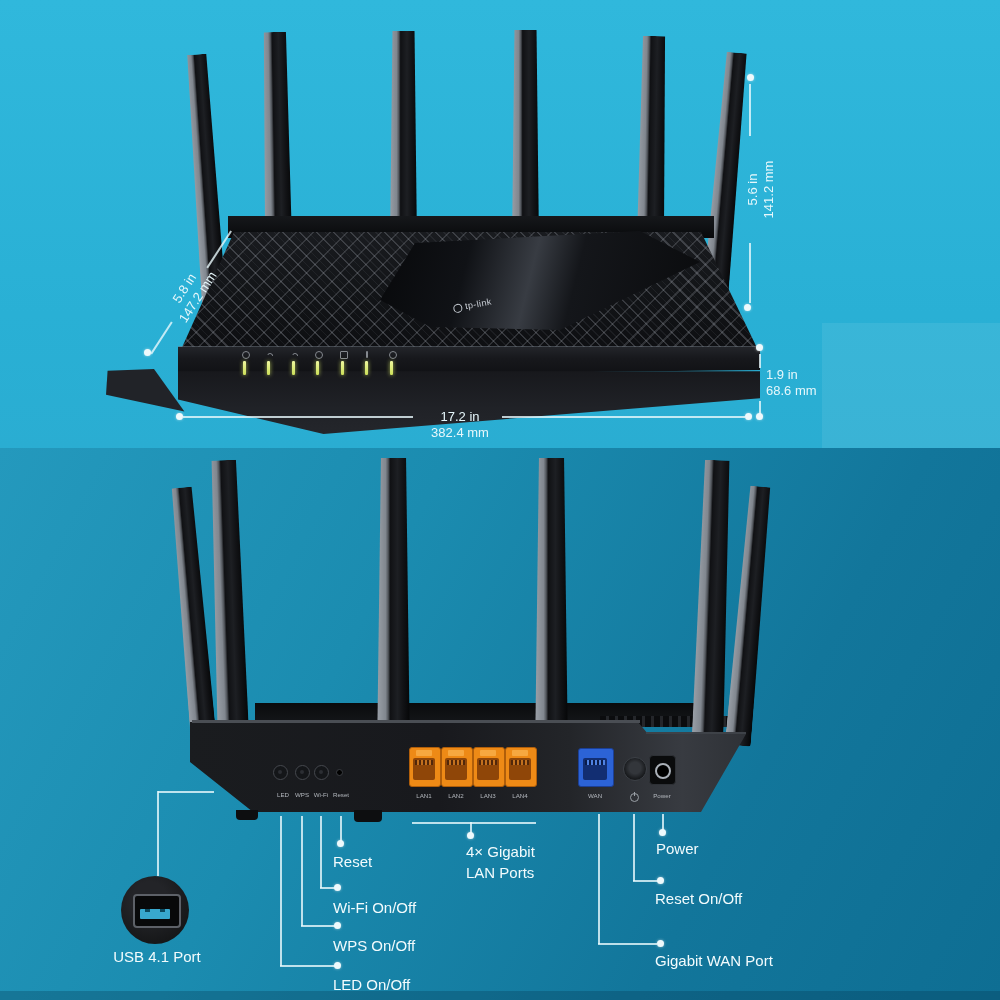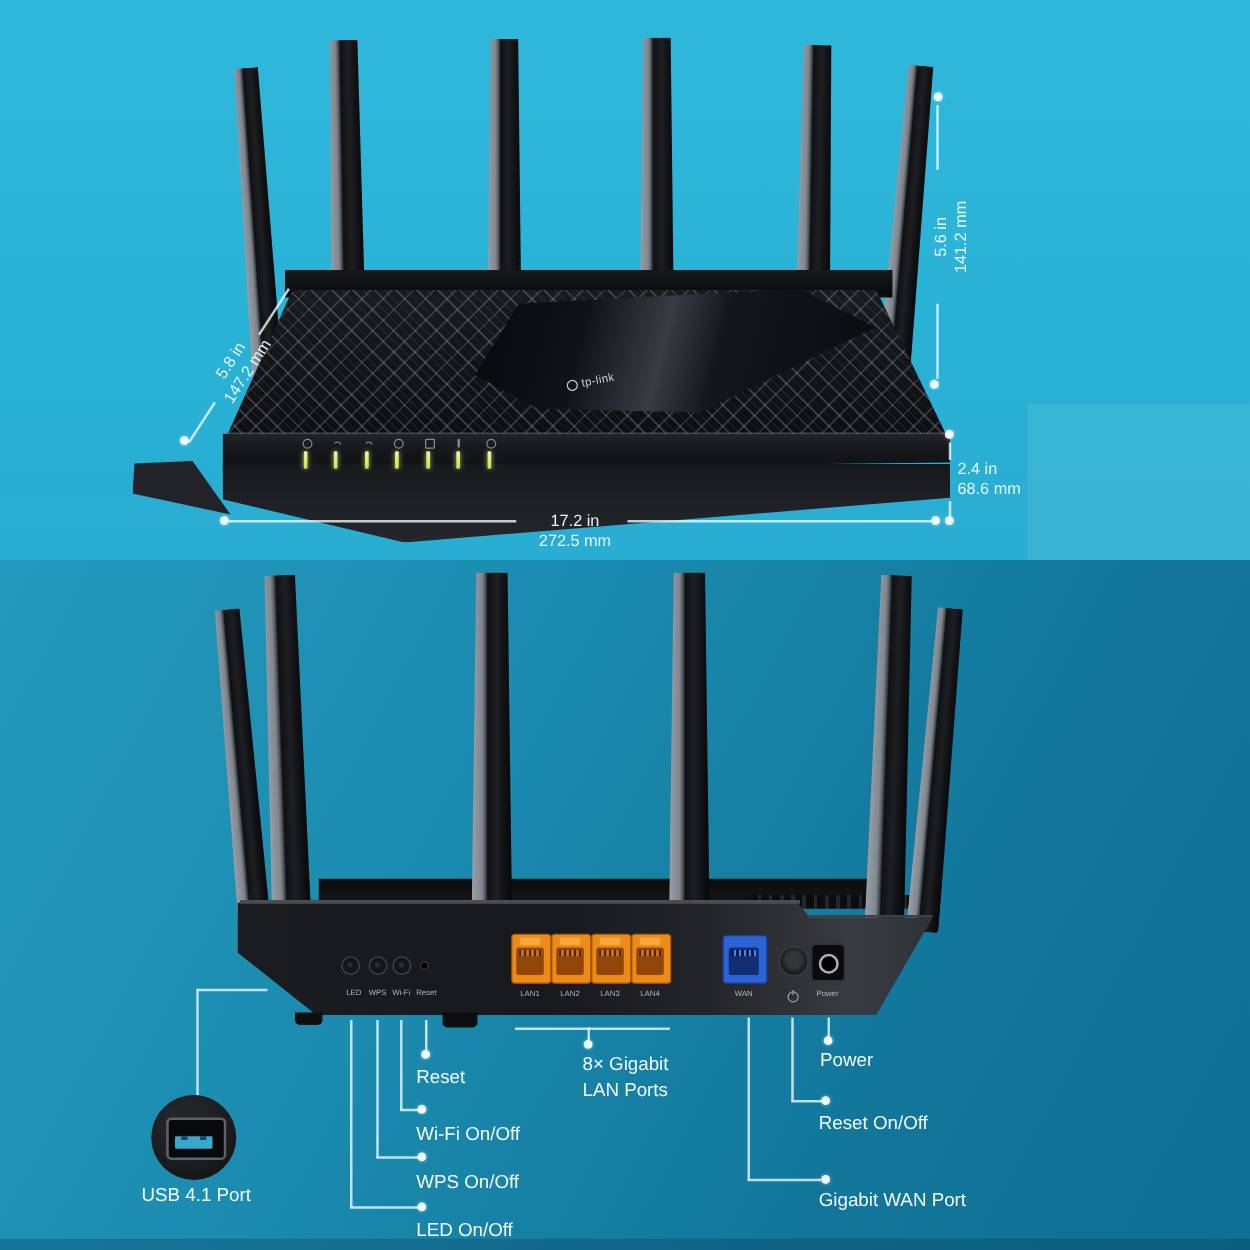--- a/index.html
+++ b/index.html
@@ -145,31 +145,31 @@
   <div class="abs dim" style="left:718px;top:174px;width:84px;transform:rotate(-90deg);">
     <div>5.6 in</div>
     <div>141.2 mm</div>
   </div>
   <div class="abs dline" style="left:749px;top:243px;width:1.6px;height:60px;"></div>
   <div class="abs dot" style="left:744px;top:304px;"></div>
 
   <div class="abs dot" style="left:756px;top:344px;"></div>
   <div class="abs dline" style="left:759px;top:354px;width:1.6px;height:14px;"></div>
   <div class="abs dim" style="left:766px;top:367px;width:70px;text-align:left;">
-    <div>2.4 in</div>
+    <div>1.9 in</div>
     <div>68.6 mm</div>
   </div>
   <div class="abs dline" style="left:759px;top:401px;width:1.6px;height:13px;"></div>
   <div class="abs dot" style="left:756px;top:413px;"></div>
 
   <div class="abs dot" style="left:176px;top:413px;"></div>
   <div class="abs dline" style="left:183px;top:416px;width:230px;height:1.6px;"></div>
   <div class="abs dim" style="left:405px;top:409px;width:110px;">
     <div>17.2 in</div>
-    <div>272.5 mm</div>
+    <div>382.4 mm</div>
   </div>
   <div class="abs dline" style="left:502px;top:416px;width:243px;height:1.6px;"></div>
   <div class="abs dot" style="left:745px;top:413px;"></div>
 
   <div class="abs behindmass"></div>
   <div class="abs vents"></div>
   <div class="abs ant" style="left:180px;top:487px;width:26px;height:260px;transform:rotate(-5deg);"></div>
   <div class="abs ant" style="left:213px;top:460px;width:32px;height:300px;transform:rotate(-2deg);"></div>
   <div class="abs ant" style="left:377px;top:458px;width:33px;height:300px;"></div>
   <div class="abs ant" style="left:535px;top:458px;width:33px;height:300px;"></div>
@@ -253,21 +253,21 @@
 
   <div class="abs dline" style="left:280px;top:816px;width:1.5px;height:150px;"></div>
   <div class="abs dline" style="left:280px;top:965px;width:56px;height:1.5px;"></div>
   <div class="abs dot" style="left:334px;top:962px;"></div>
   <div class="abs lbl" style="left:333px;top:974px;">LED On/Off</div>
 
   <div class="abs dline" style="left:412px;top:822px;width:124px;height:1.5px;"></div>
   <div class="abs dline" style="left:470px;top:822px;width:1.5px;height:12px;"></div>
   <div class="abs dot" style="left:467px;top:832px;"></div>
   <div class="abs lbl" style="left:466px;top:841px;">
-    <div>8× Gigabit</div>
+    <div>4× Gigabit</div>
     <div>LAN Ports</div>
   </div>
 
   <div class="abs dline" style="left:662px;top:814px;width:1.5px;height:17px;"></div>
   <div class="abs dot" style="left:659px;top:829px;"></div>
   <div class="abs lbl" style="left:656px;top:838px;">Power</div>
 
   <div class="abs dline" style="left:633px;top:814px;width:1.5px;height:67px;"></div>
   <div class="abs dline" style="left:633px;top:880px;width:26px;height:1.5px;"></div>
   <div class="abs dot" style="left:657px;top:877px;"></div>

